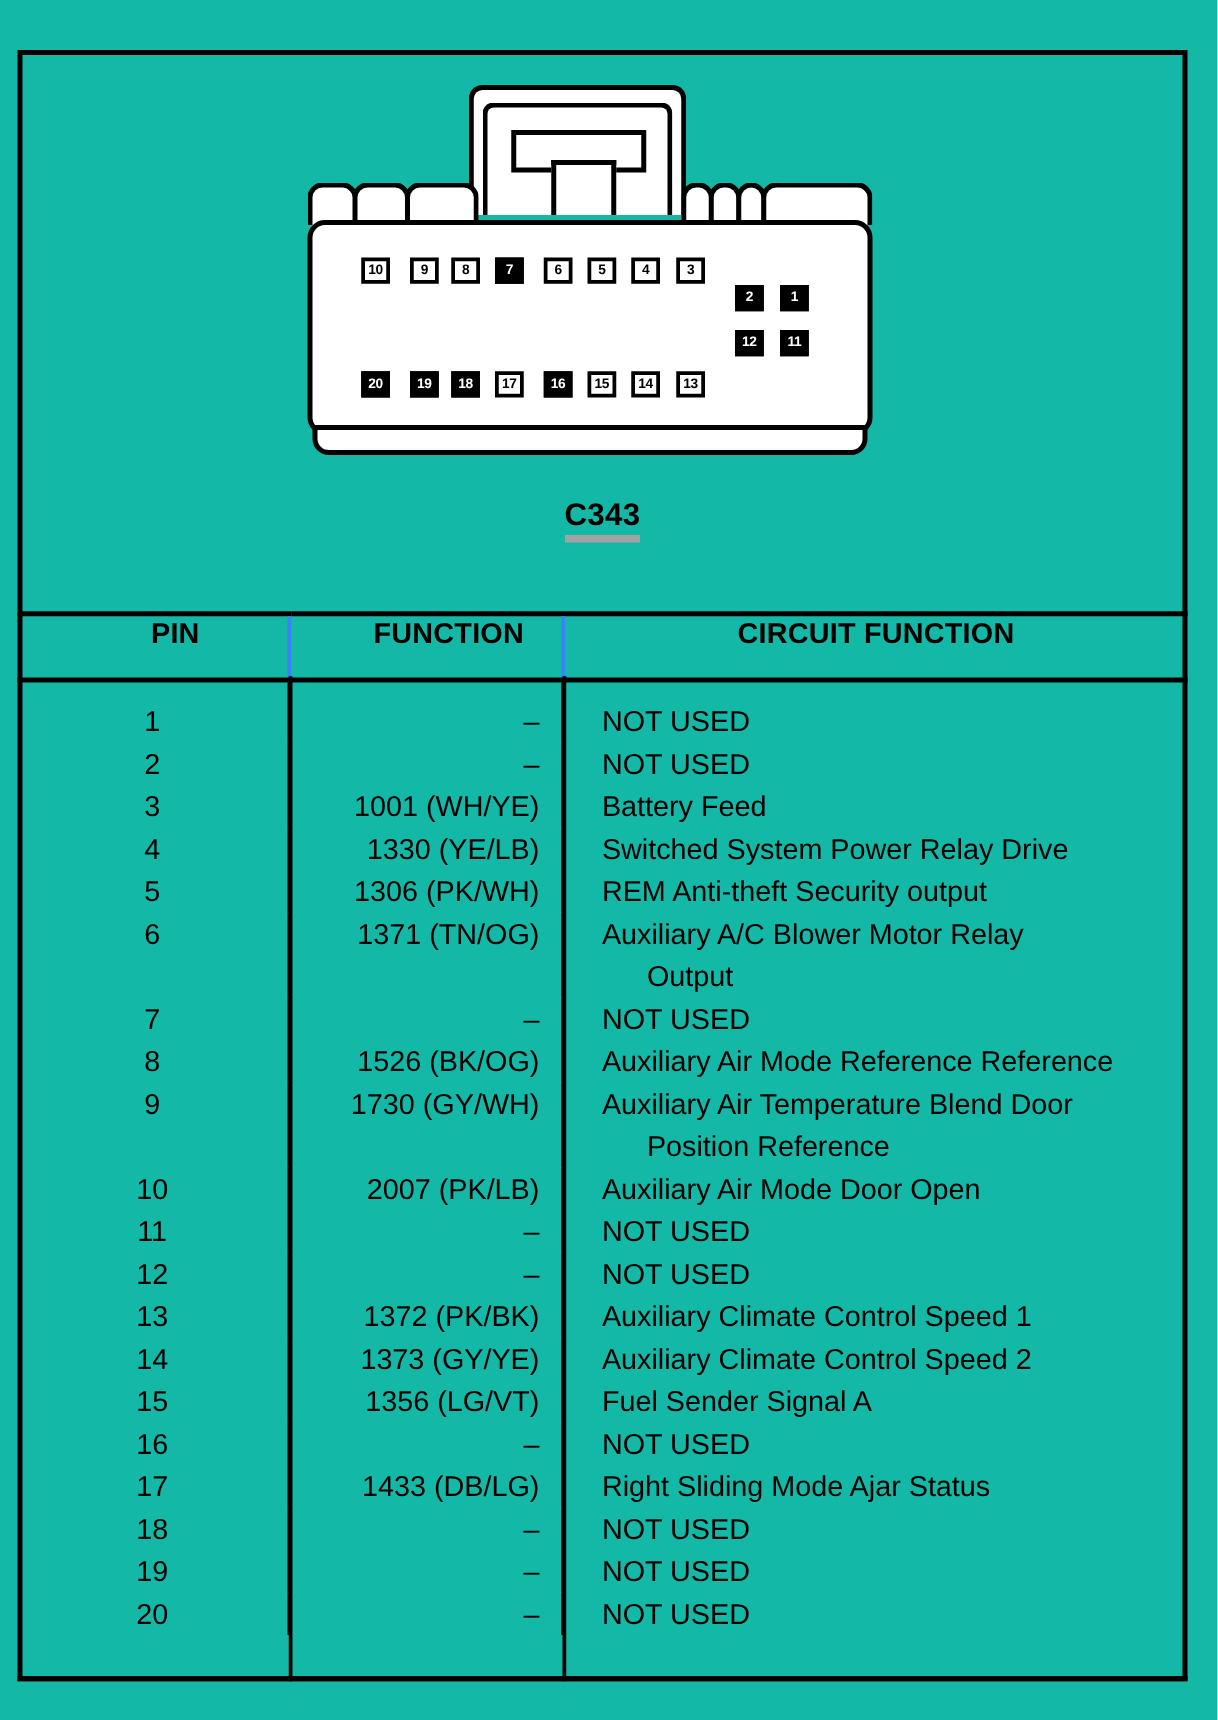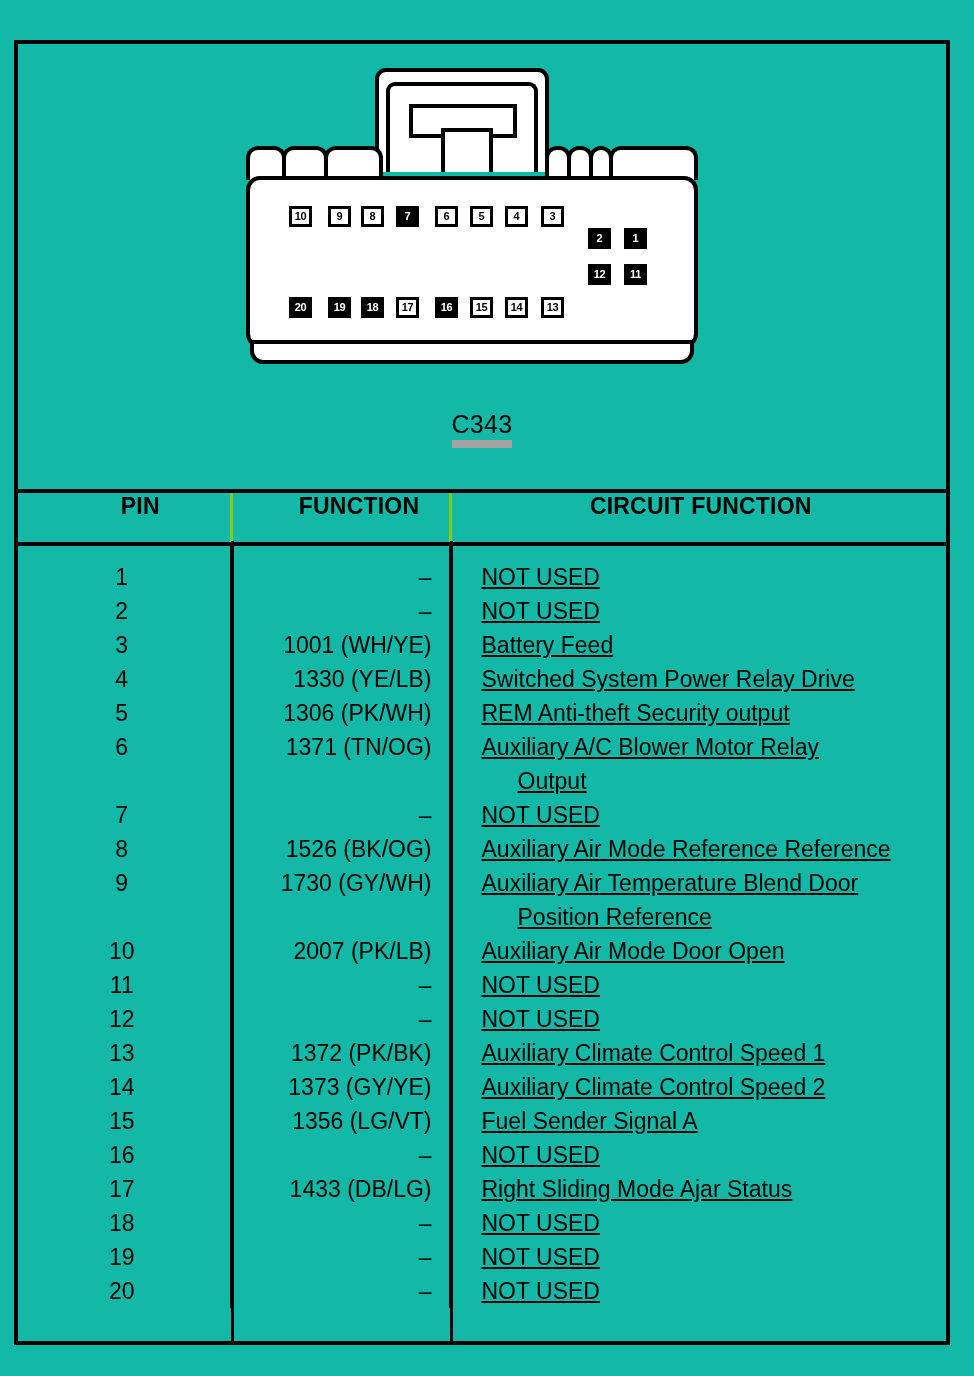--- a/index.html
+++ b/index.html
@@ -167,27 +167,26 @@
   
   #caption {
     position: absolute;
     left: 14px;
     top: 398px;
     width: 936px;
     text-align: center;
   }
   #connector-code {
     font-size: 25px;
-    font-weight: normal;
+    font-weight: bold;
     letter-spacing: 0.3px;
     display: inline-block;
-    border-bottom: 8px solid #a3a3a3;
+    border-bottom: 6px solid #a3a3a3;
     padding-bottom: 1px;
     line-height: 1.15;
-    margin-top: 12px;
   }
   #module-name {
     margin-top: 11px;
     font-size: 24px;
     font-weight: bold;
     letter-spacing: 0.2px;
   }
 
   
   #pin-table-wrap {
@@ -213,41 +212,40 @@
   thead th {
     border-top: 4px solid #000;
     border-bottom: 4px solid #000;
     height: 49px;
     font-size: 23px;
     font-weight: bold;
     text-align: center;
     vertical-align: middle;
     letter-spacing: 0.2px;
   }
-  thead th.sep-r { border-right: 3px solid #84cc16; padding-left: 37px; }
+  thead th.sep-r { border-right: 3px solid #3b82f6; padding-left: 37px; }
 
   tbody td {
     font-size: 23px;
     font-weight: normal;
     line-height: 34px;
     padding-top: 1px;
   }
   tbody td.cell-pin {
     text-align: center;
   }
   tbody td.cell-ckt {
     text-align: right;
     padding-right: 17px;
     border-left: 3px solid #000;
     border-right: 3px solid #000;
   }
   tbody td.cell-fn {
     text-align: left;
     padding-left: 30px;
-    text-decoration: underline;
   }
   tbody tr.first-row td { padding-top: 14px; }
 
   .fn-cont {
     display: block;
     padding-left: 36px;
   }
 
   
   #table-bottom-rule {

